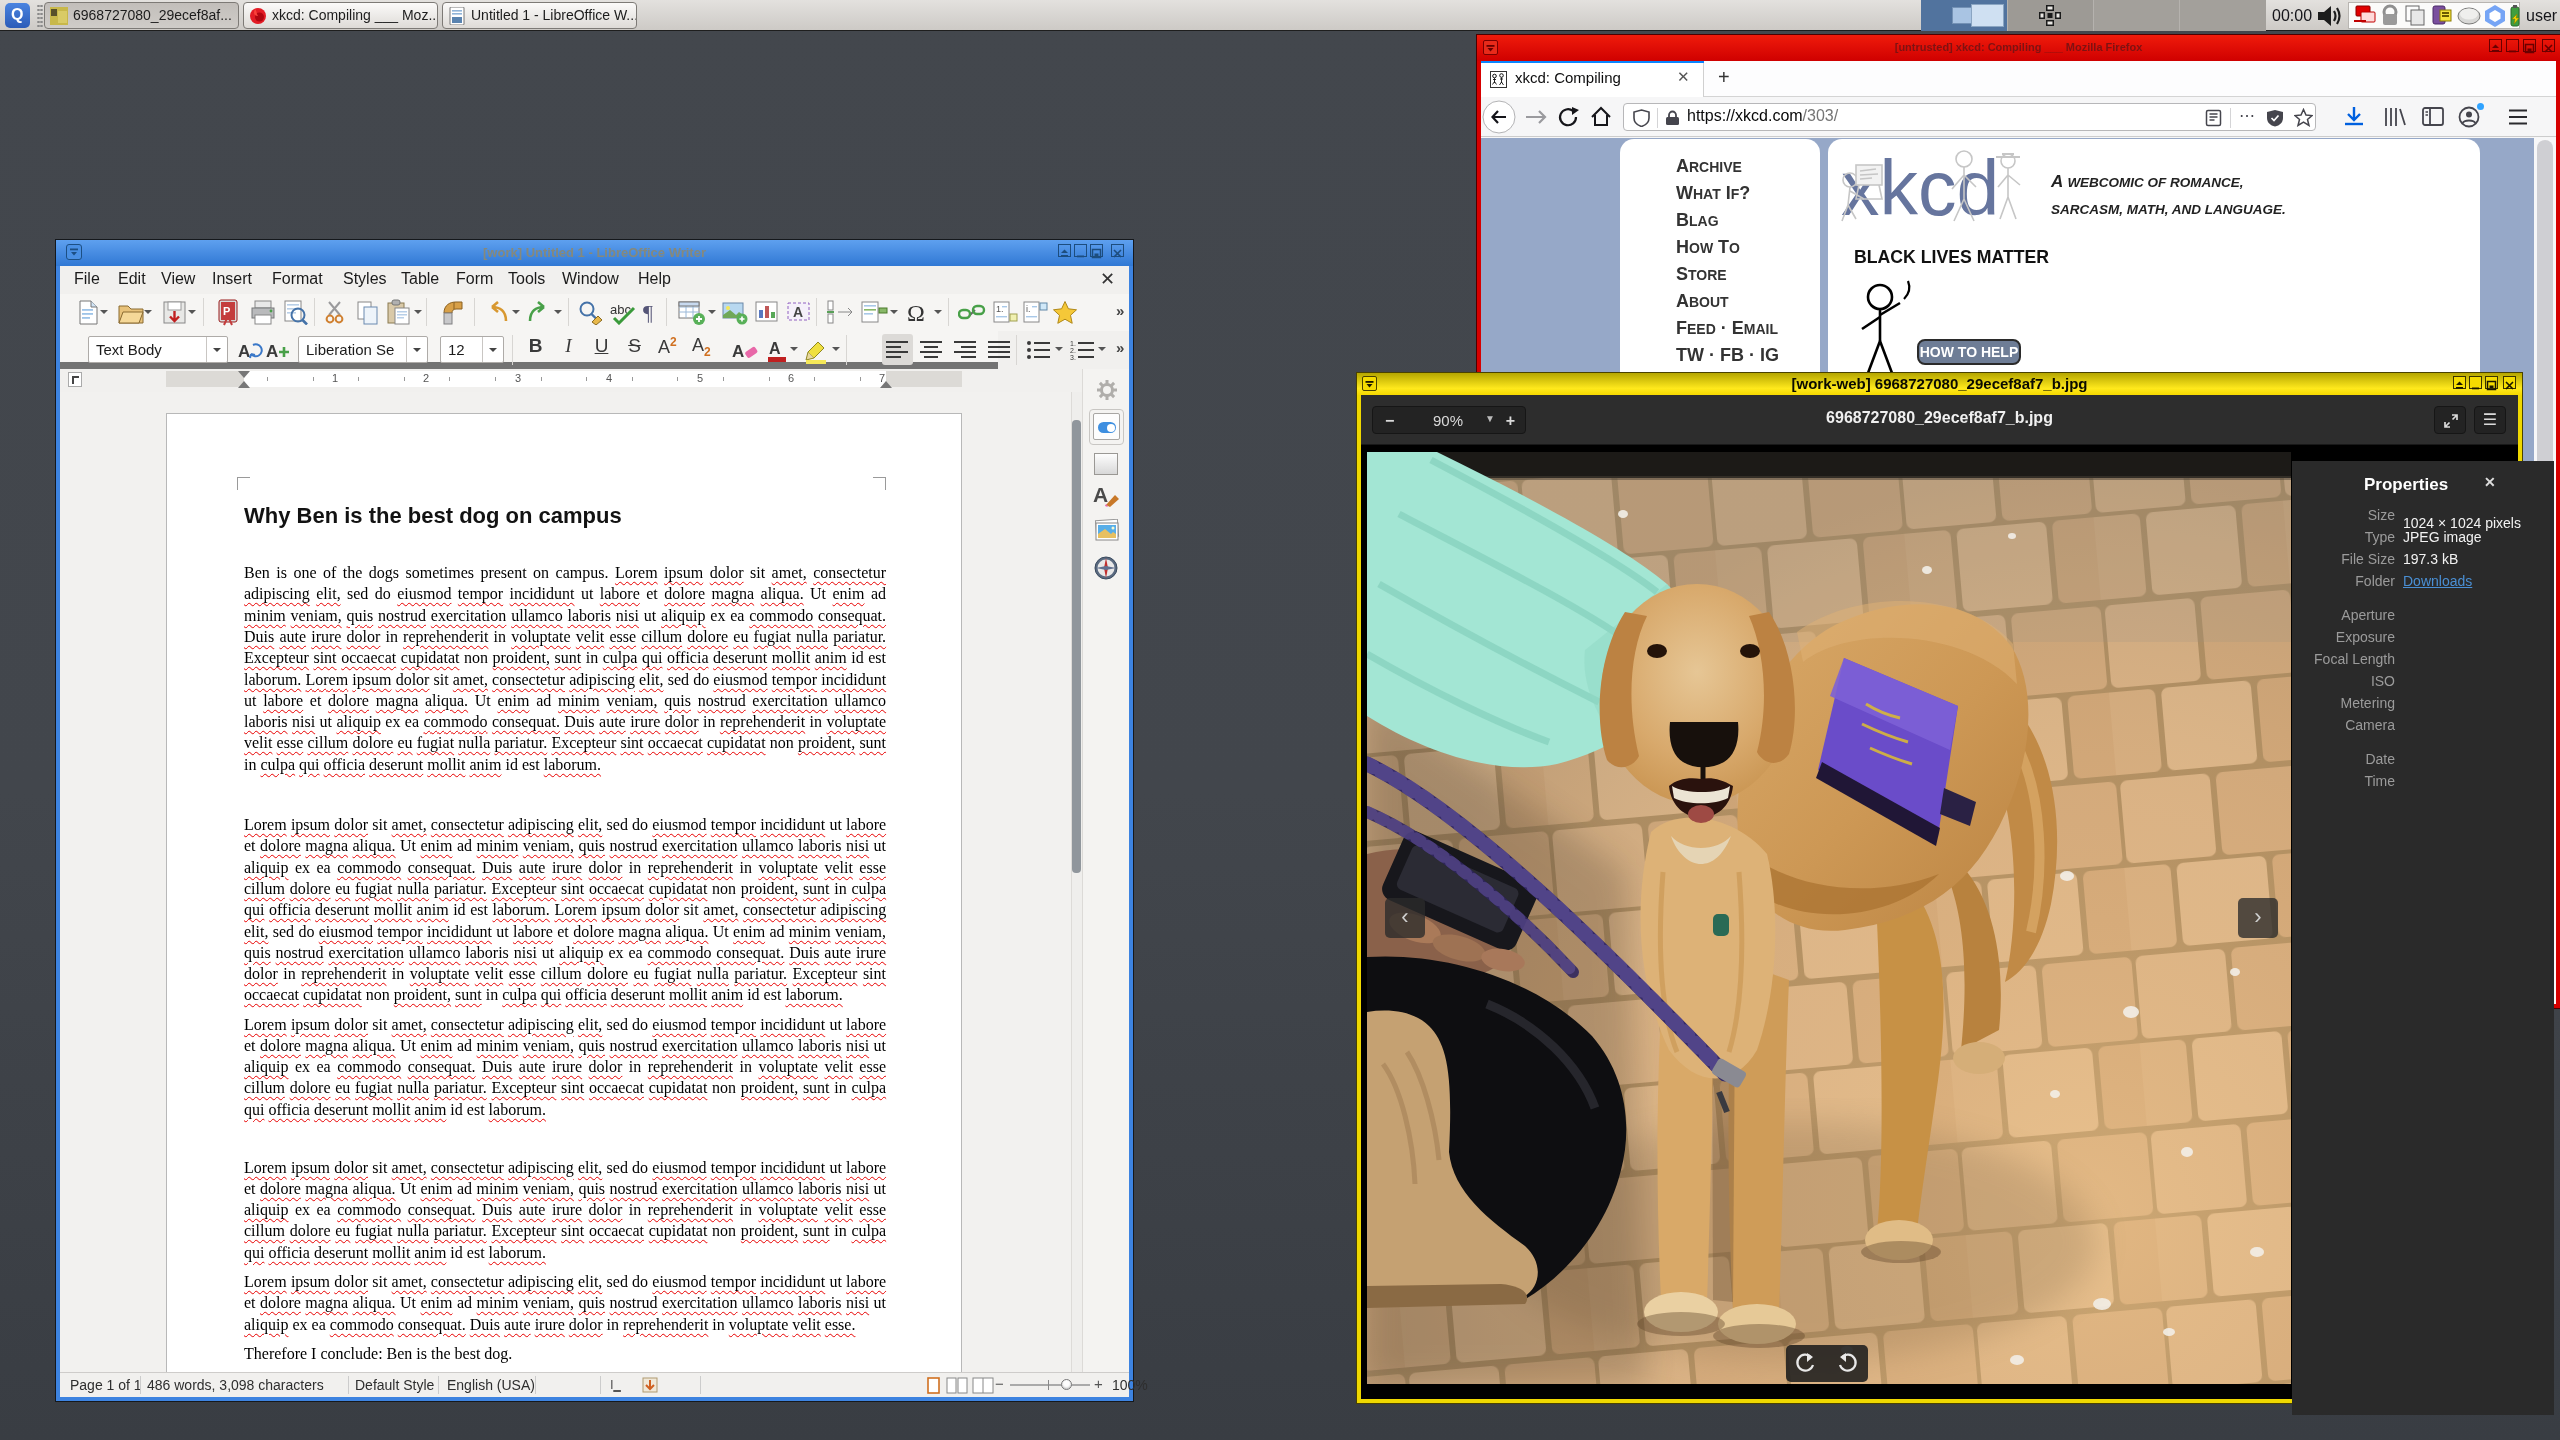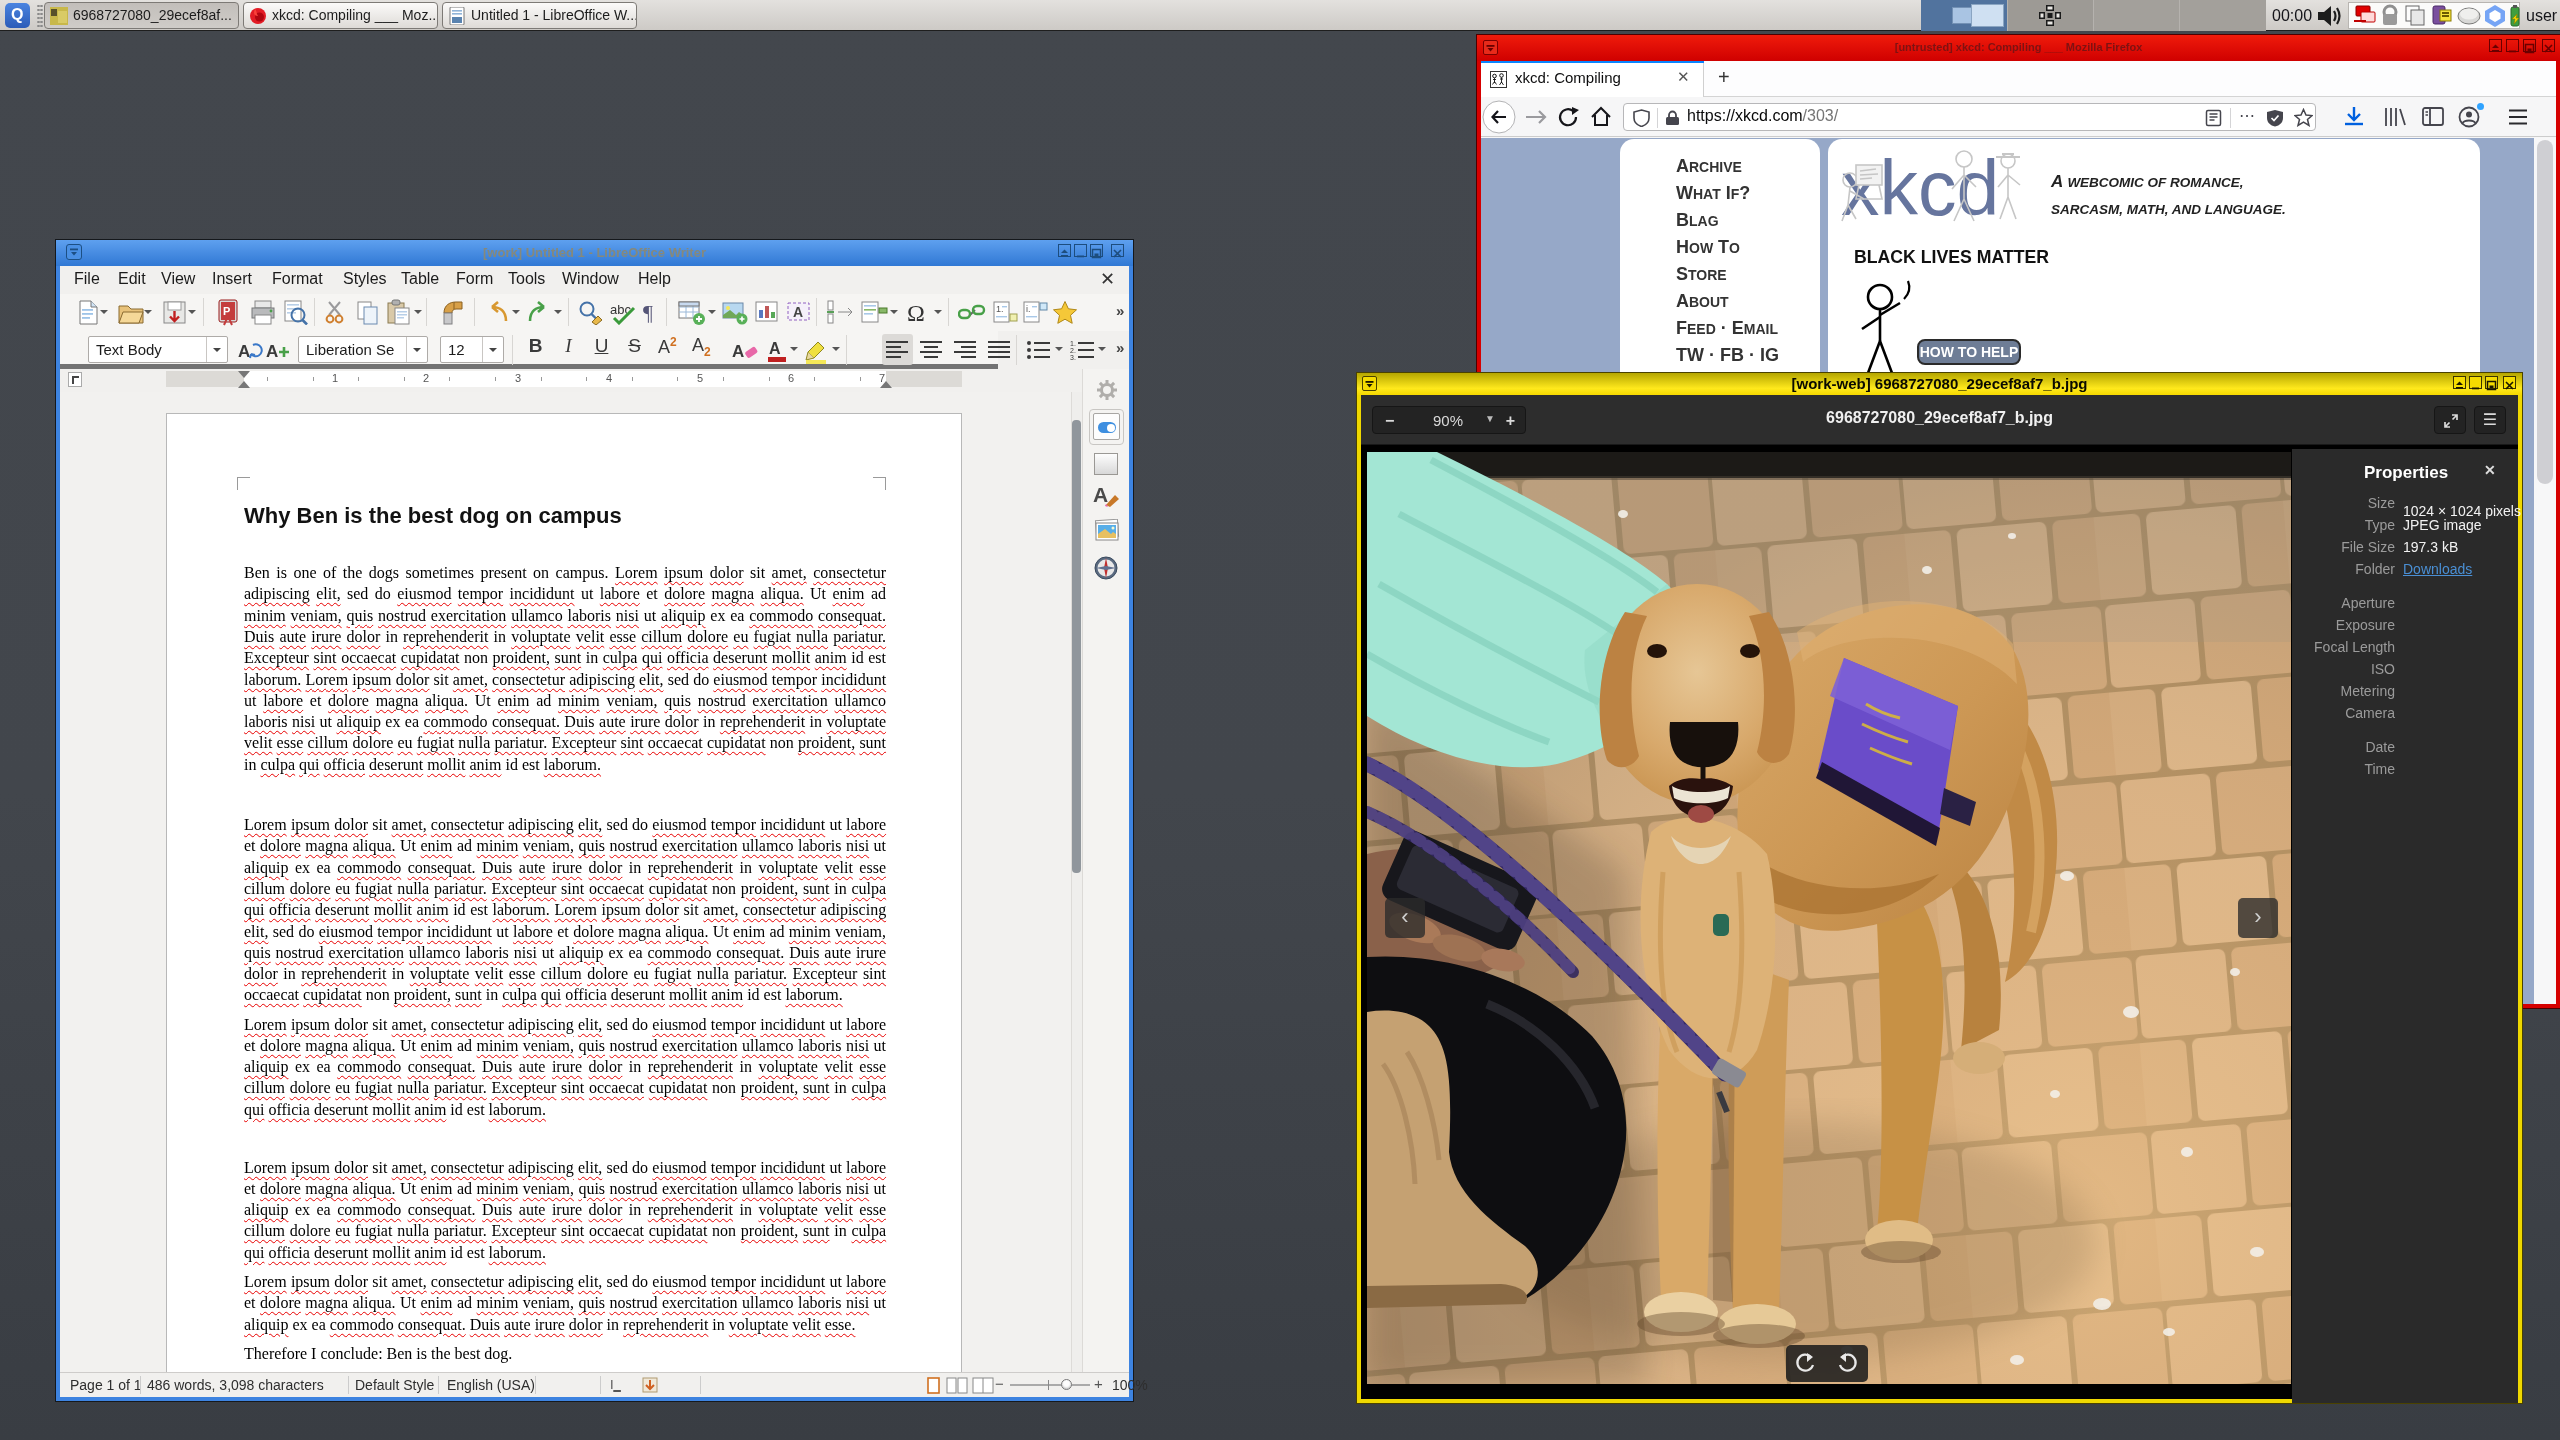--- a/index.html
+++ b/index.html
@@ -30,21 +30,21 @@
 
 
 #lo { position:absolute; left:56px; top:240px; width:1077px; height:1161px;
   border:4px solid #3d83e0; background:#f1f0ee; box-shadow:0 0 0 1px #15181c; }
 #lo-title { position:absolute; left:-4px; top:-4px; width:1077px; height:26px;
   background:linear-gradient(#5ea0ef,#3078d4); }
 #lo-title .txt { width:100%; text-align:center; line-height:25px; font-size:13px; font-weight:bold; color:#85897c;}
 #lo-menu { position:absolute; left:0; top:22px; width:1069px; height:28px; background:#f1f0ee; font-size:16px; color:#1b1b1b; }
 #lo-menu span { position:absolute; top:4px; }
 #lo-tb1 { position:absolute; left:0; top:50px; width:1069px; height:37px; background:#f6f5f3; }
-#lo-tb2 { position:absolute; left:0; top:87px; width:938px; height:38px; background:#f6f5f3; border-bottom:5px solid #737373;}
+#lo-tb2 { position:absolute; left:0; top:87px; width:938px; height:38px; background:#f6f5f3; border-bottom:7px solid #737373;}
 #lo-ruler { position:absolute; left:0; top:125px; width:1069px; height:23px; background:#f1f0ee; }
 #lo-doc { position:absolute; left:0; top:148px; width:1069px; height:980px; background:#f2f1ef; overflow:hidden;}
 #page { position:absolute; left:106px; top:21px; width:796px; height:1200px; background:#fff; border:1px solid #b8b8b8; }
 #lo-status { position:absolute; left:0; top:1128px; width:1069px; height:24px; background:#f1f0ee; border-top:1px solid #ceccca;
   font-size:14px; color:#2e2e2e; }
 #lo-status span { position:absolute; top:4px; }
 
 .combo { position:absolute; background:#fff; border:1px solid #aeaba8; border-radius:2px; font-size:15px; color:#1c1c1c; height:27px; line-height:25px; padding-left:7px;}
 .combo .arr { position:absolute; right:0; top:0; width:21px; height:100%; border-left:1px solid #c9c6c3; }
 .combo .arr:before { content:""; position:absolute; left:6px; top:11px; border:4px solid transparent; border-top-color:#444; }
@@ -68,21 +68,21 @@
 .xn { font-weight:bold; color:#333; font-size:18px; line-height:26px; }
 .xn .sm { font-size:14px; }
 .sm2 { font-size:13.5px; }
 
 
 #iv { position:absolute; left:1357px; top:373px; width:1165px; height:1030px; border:4px solid #efd800; background:#0c4a6e; box-shadow:0 0 0 1px #4a4200;}
 #iv-title { position:absolute; left:-4px; top:-4px; width:1165px; height:22px; background:linear-gradient(#b5a600,#ffe91c 70%,#f5d800); }
 #iv-title .txt { width:100%; text-align:center; line-height:21px; font-size:15px; font-weight:bold; color:#0a0a00; }
 #iv-head { position:absolute; left:0; top:18px; width:1157px; height:50px; background:#2d2d2d; border-bottom:1px solid #181818; }
 #iv-body { position:absolute; left:0; top:68px; width:1157px; height:954px; background:#000; }
-#props { position:absolute; left:931px; top:4px; width:226px; height:954px; background:#2a2a2a; font-size:14px; }
+#props { position:absolute; left:931px; top:16px; width:262px; height:954px; background:#2a2a2a; font-size:14px; }
 #props .lbl { position:absolute; color:#9b9b9b; text-align:right; width:103px; }
 #props .val { position:absolute; color:#f2f2f2; left:111px; white-space:nowrap; }
 
 .wbtn { position:absolute; width:13px; height:13px; top:4px; }
 </style>
 </head>
 <body>
 
 <div id="taskbar">
   <div id="qbtn"></div>

